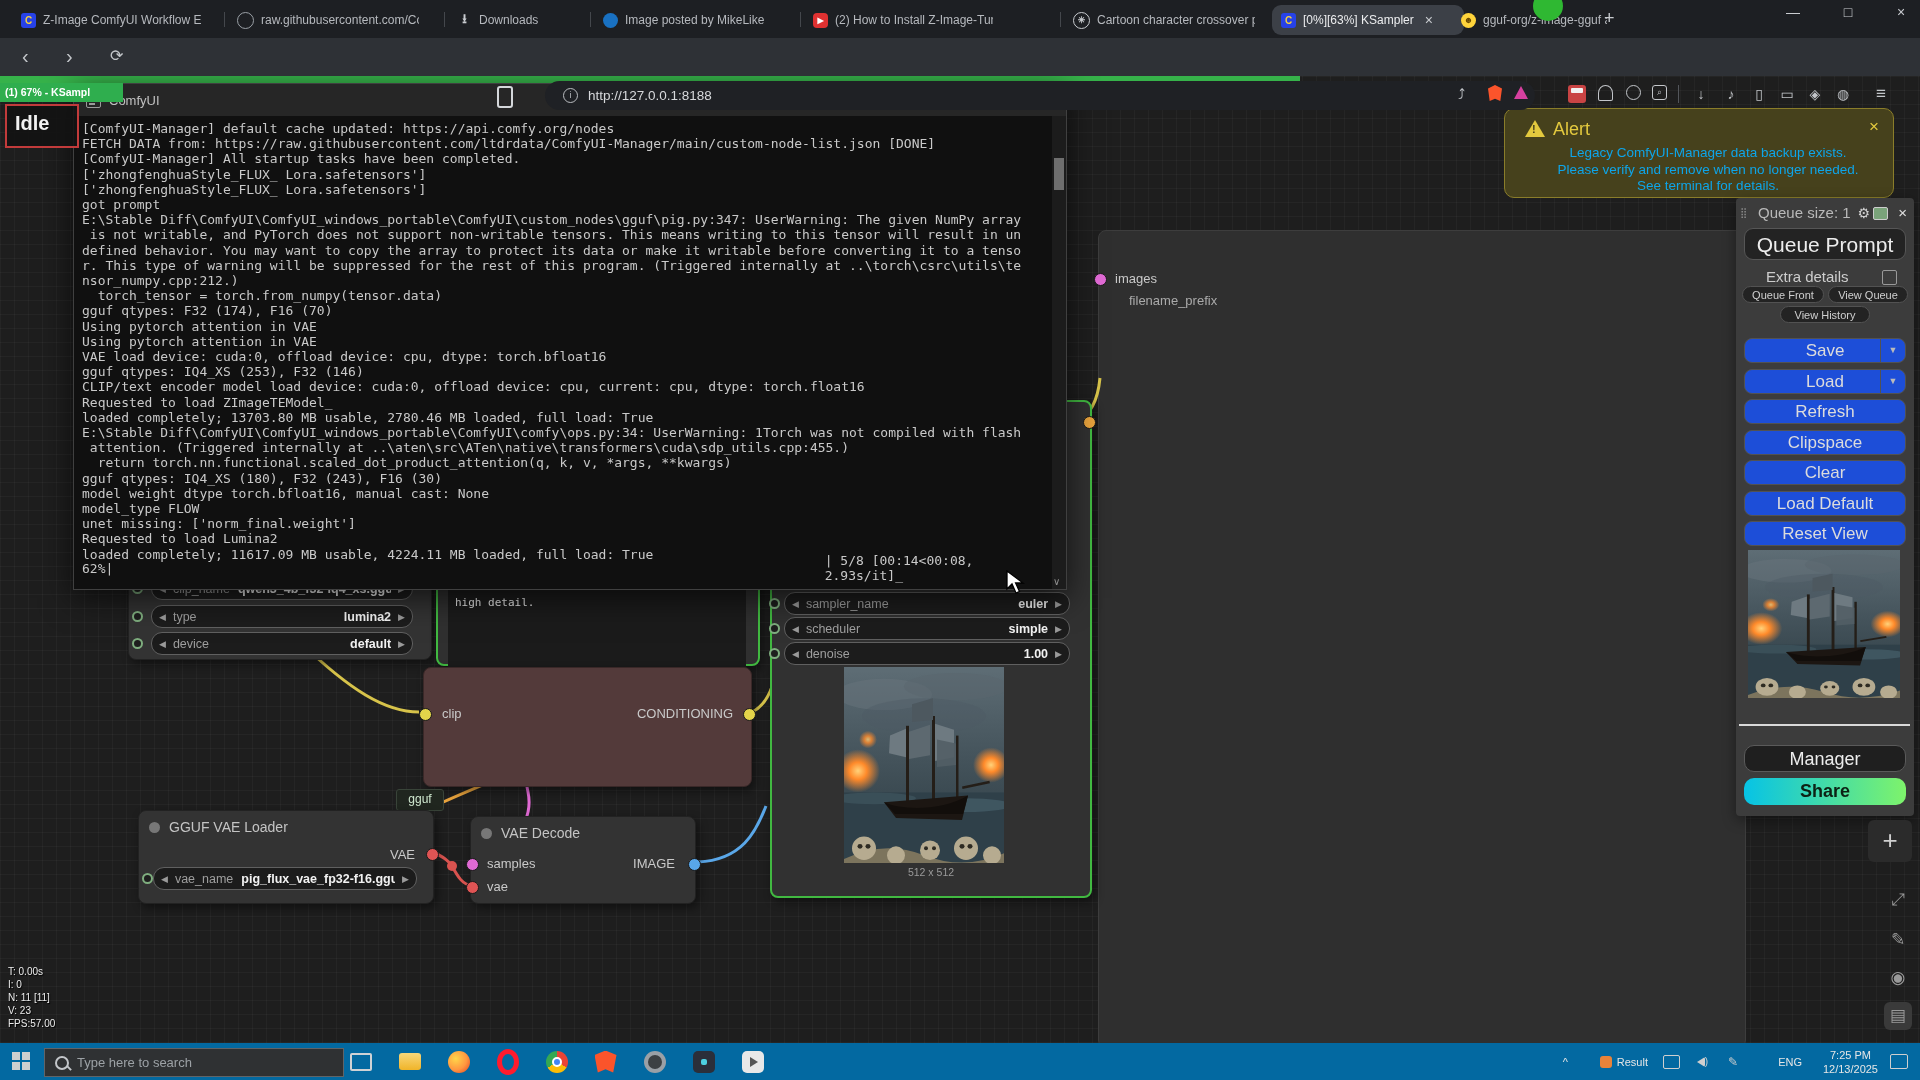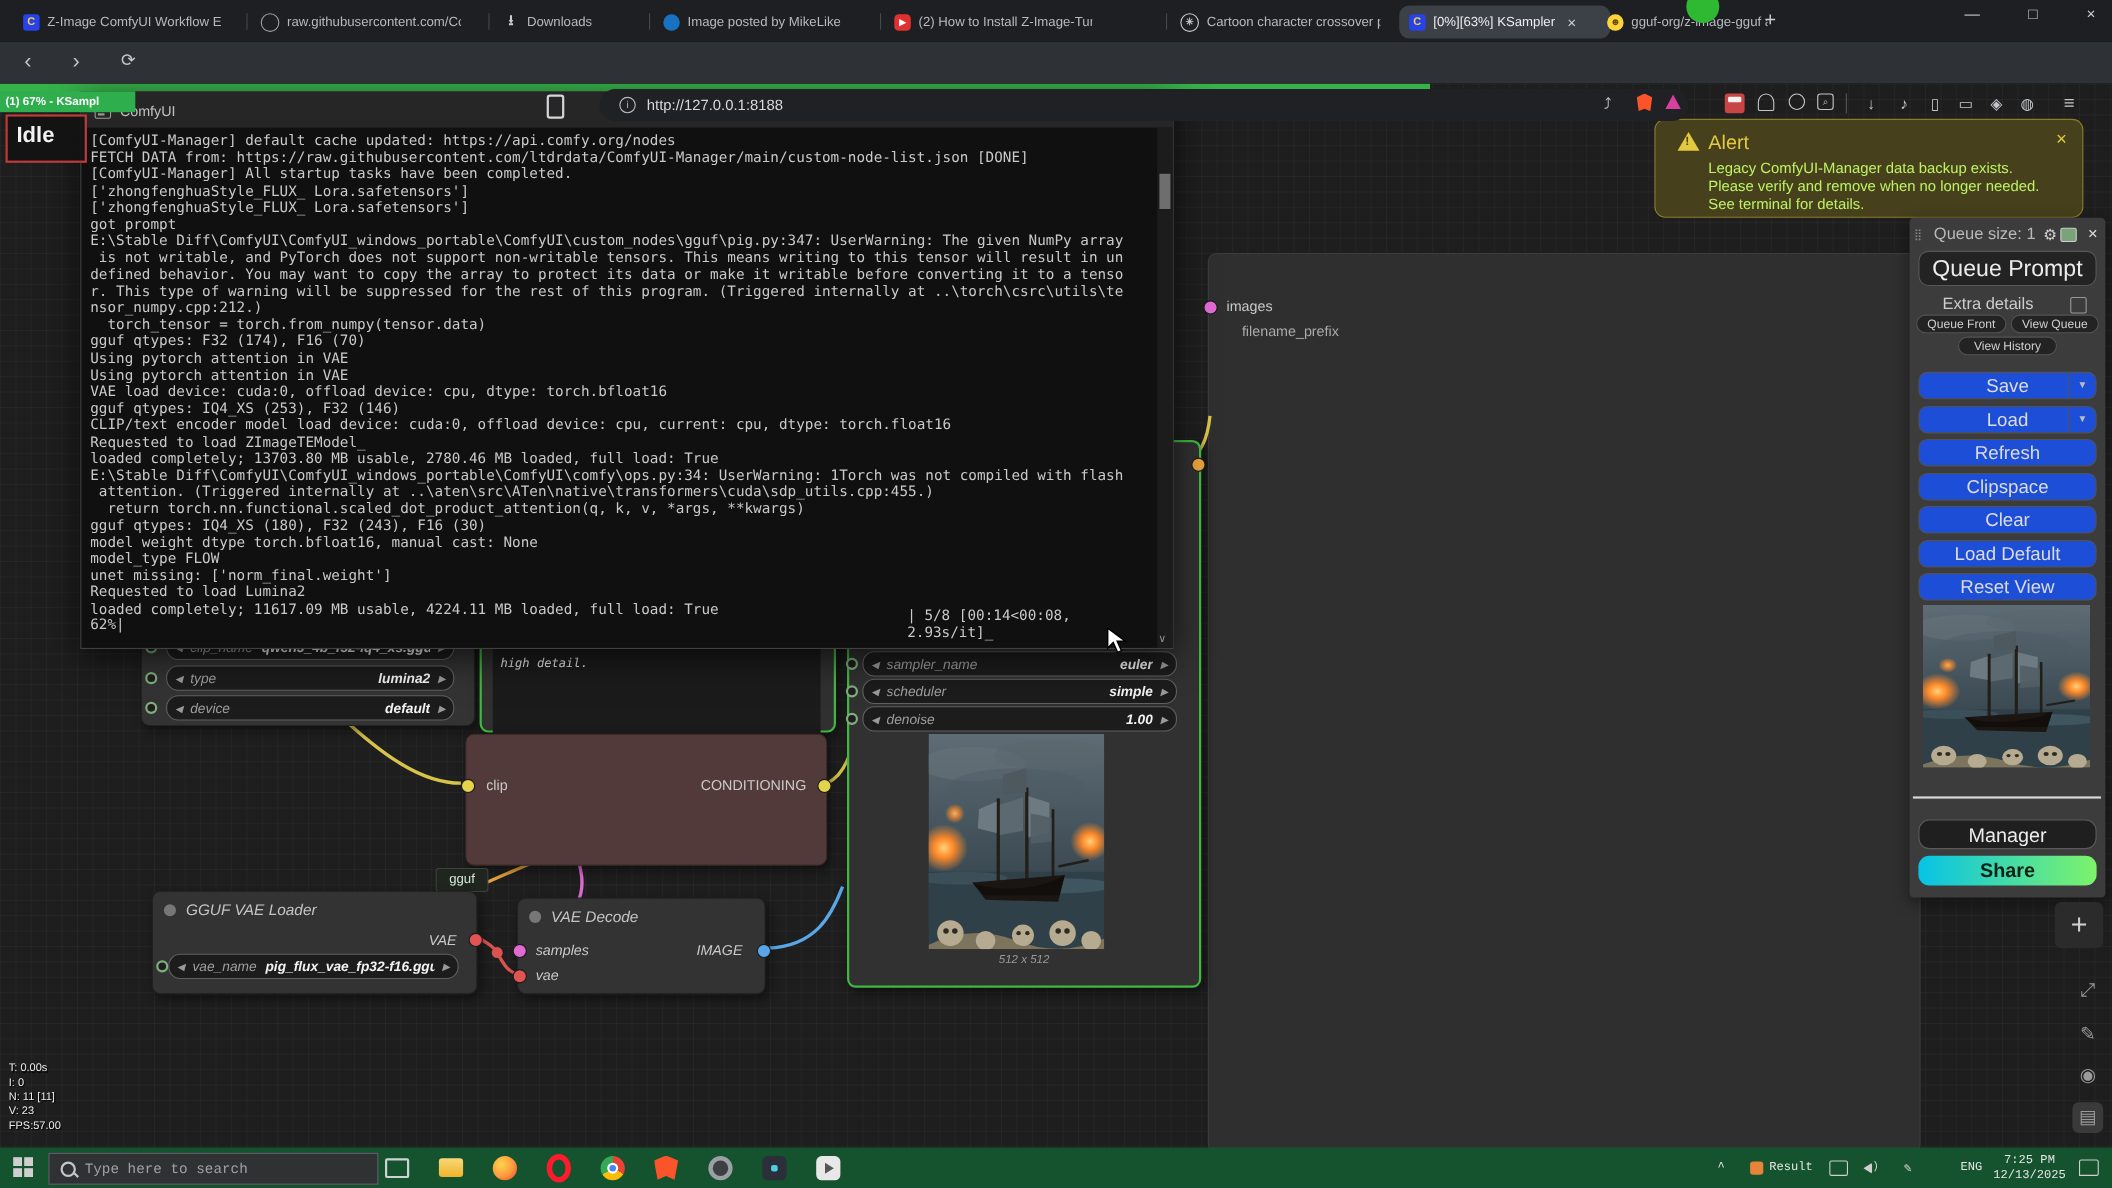--- a/index.html
+++ b/index.html
@@ -57,21 +57,21 @@
   .ntitle::before{content:"";position:absolute;left:10px;top:11px;width:11px;height:11px;border-radius:50%;background:#777;}
   .slot-label{color:#c9c9c9;font-size:13px;position:absolute;}
   .port{position:absolute;width:11px;height:11px;border-radius:50%;border:1px solid #1a1a1a;}
   .p-yellow{background:#e3d44a;} .p-pink{background:#e06ad4;} .p-red{background:#e05454;}
   .p-blue{background:#58a6e8;} .p-orange{background:#e8a33d;} 
   .ring{position:absolute;width:7px;height:7px;border:2px solid #7fae7f;border-radius:50%;background:#1e1e1e;}
 
   #wires{left:0;top:0;width:1920px;height:1080px;z-index:8;pointer-events:none;}
 
   .node{position:absolute;background:#333;border:1px solid #222;border-radius:8px;
-        box-shadow:3px 4px 10px rgba(0,0,0,.45);z-index:10;font-style:italic;}
+        box-shadow:3px 4px 10px rgba(0,0,0,.45);z-index:10;}
   .node.green{border:2px solid #41b941;}
   .widget{position:absolute;display:flex;align-items:center;background:#1c1c1c;border:1px solid #606060;
           border-radius:11px;height:21px;font-size:12.5px;}
   .widget .wa{color:#9a9a9a;font-size:9px;padding:0 7px;}
   .widget .wl{color:#9f9f9f;white-space:nowrap;}
   .widget .wv{color:#f2f2f2;font-weight:bold;text-align:right;flex:1;white-space:nowrap;overflow:hidden;padding-left:8px;}
   .ta{position:absolute;background:#1b1b1b;border-radius:4px;color:#e8e8e8;
       font-family:"DejaVu Sans Mono",monospace;font-size:11px;padding:4px 7px;overflow:hidden;}
 
   #node-neg{left:423px;top:667px;width:327px;height:118px;background:#533a3a;border:1px solid #3a2828;border-radius:8px;z-index:10;position:absolute;box-shadow:3px 4px 10px rgba(0,0,0,.45);}
@@ -107,21 +107,21 @@
             z-index:45;color:#f2f2f2;font-size:20px;font-weight:bold;padding:6px 0 0 8px;box-sizing:border-box;}
 
   
   #alert{left:1504px;top:108px;width:388px;height:88px;background:#46411c;border:1px solid #8a7d2a;
          border-radius:10px;z-index:40;}
   #alert-title{position:absolute;left:48px;top:10px;color:#e3c93e;font-size:18px;}
   #alert-warn{position:absolute;left:20px;top:11px;width:0;height:0;border-left:10px solid transparent;
               border-right:10px solid transparent;border-bottom:17px solid #e3c93e;}
   #alert-warn::after{content:"!";position:absolute;left:-3px;top:3px;color:#46411c;font-size:11px;font-weight:bold;}
   #alert-close{position:absolute;right:14px;top:8px;color:#e3c93e;font-size:17px;}
-  #alert-msg{position:absolute;left:48px;top:36px;width:310px;color:#bef264;font-size:13.5px;line-height:16.5px;}
+  #alert-msg{position:absolute;left:48px;top:36px;width:310px;color:#0ea5e9;font-size:13.5px;line-height:16.5px;text-align:center;}
 
   
   #menu{left:1736px;top:198px;width:178px;height:618px;background:#3c3c3c;border-radius:4px;z-index:40;
         box-shadow:0 4px 14px rgba(0,0,0,.4);}
   #queue-header{position:absolute;left:0;top:6px;width:100%;color:#b9b9b9;font-size:15px;}
   #drag-dots{position:absolute;left:4px;top:3px;color:#8a8a8a;font-size:10px;letter-spacing:1px;}
   #queue-size{position:absolute;left:22px;top:0;}
   #gear{position:absolute;right:44px;top:1px;color:#d0d0d0;font-size:14px;}
   #img-toggle{position:absolute;right:26px;top:3px;width:13px;height:11px;background:#7aa37a;border:1px solid #ccc;border-radius:2px;}
   #menu-close{position:absolute;right:7px;top:0px;color:#e0e0e0;font-size:15px;}
@@ -148,21 +148,21 @@
   .edge-tool.chip{background:#3a3a3a;border-radius:6px;}
 
   
   #stats{left:8px;top:965px;z-index:20;color:#ececec;font-size:10px;line-height:13px;white-space:pre;
          text-shadow:1px 1px 1px #000;}
 
   
   #cursor{left:1006px;top:570px;z-index:80;}
 
   
-  #taskbar{left:0;top:1043px;width:1920px;height:37px;background:#14532d;z-index:70;display:block;font-family:Liberation Mono, monospace;}
+  #taskbar{left:0;top:1043px;width:1920px;height:37px;background:#0369a1;z-index:70;display:block;}
   #start{position:absolute;left:12px;top:9px;width:18px;height:18px;
          background:linear-gradient(#cfcfcf,#cfcfcf) 0 0/8px 8px no-repeat,
                     linear-gradient(#cfcfcf,#cfcfcf) 10px 0/8px 8px no-repeat,
                     linear-gradient(#cfcfcf,#cfcfcf) 0 10px/8px 8px no-repeat,
                     linear-gradient(#cfcfcf,#cfcfcf) 10px 10px/8px 8px no-repeat;}
   #searchbox{position:absolute;left:44px;top:5px;width:298px;height:27px;background:#2f3133;border:1px solid #606468;
              display:flex;align-items:center;color:#9da2a6;font-size:13px;}
   #search-glass{width:10px;height:10px;border:2px solid #c3c6ca;border-radius:50%;margin:0 8px 0 10px;position:relative;}
   #search-glass::after{content:"";position:absolute;left:9px;top:9px;width:6px;height:2px;background:#c3c6ca;transform:rotate(45deg);}
   .task-icon{position:absolute;top:6px;width:25px;height:25px;display:flex;align-items:center;justify-content:center;}

